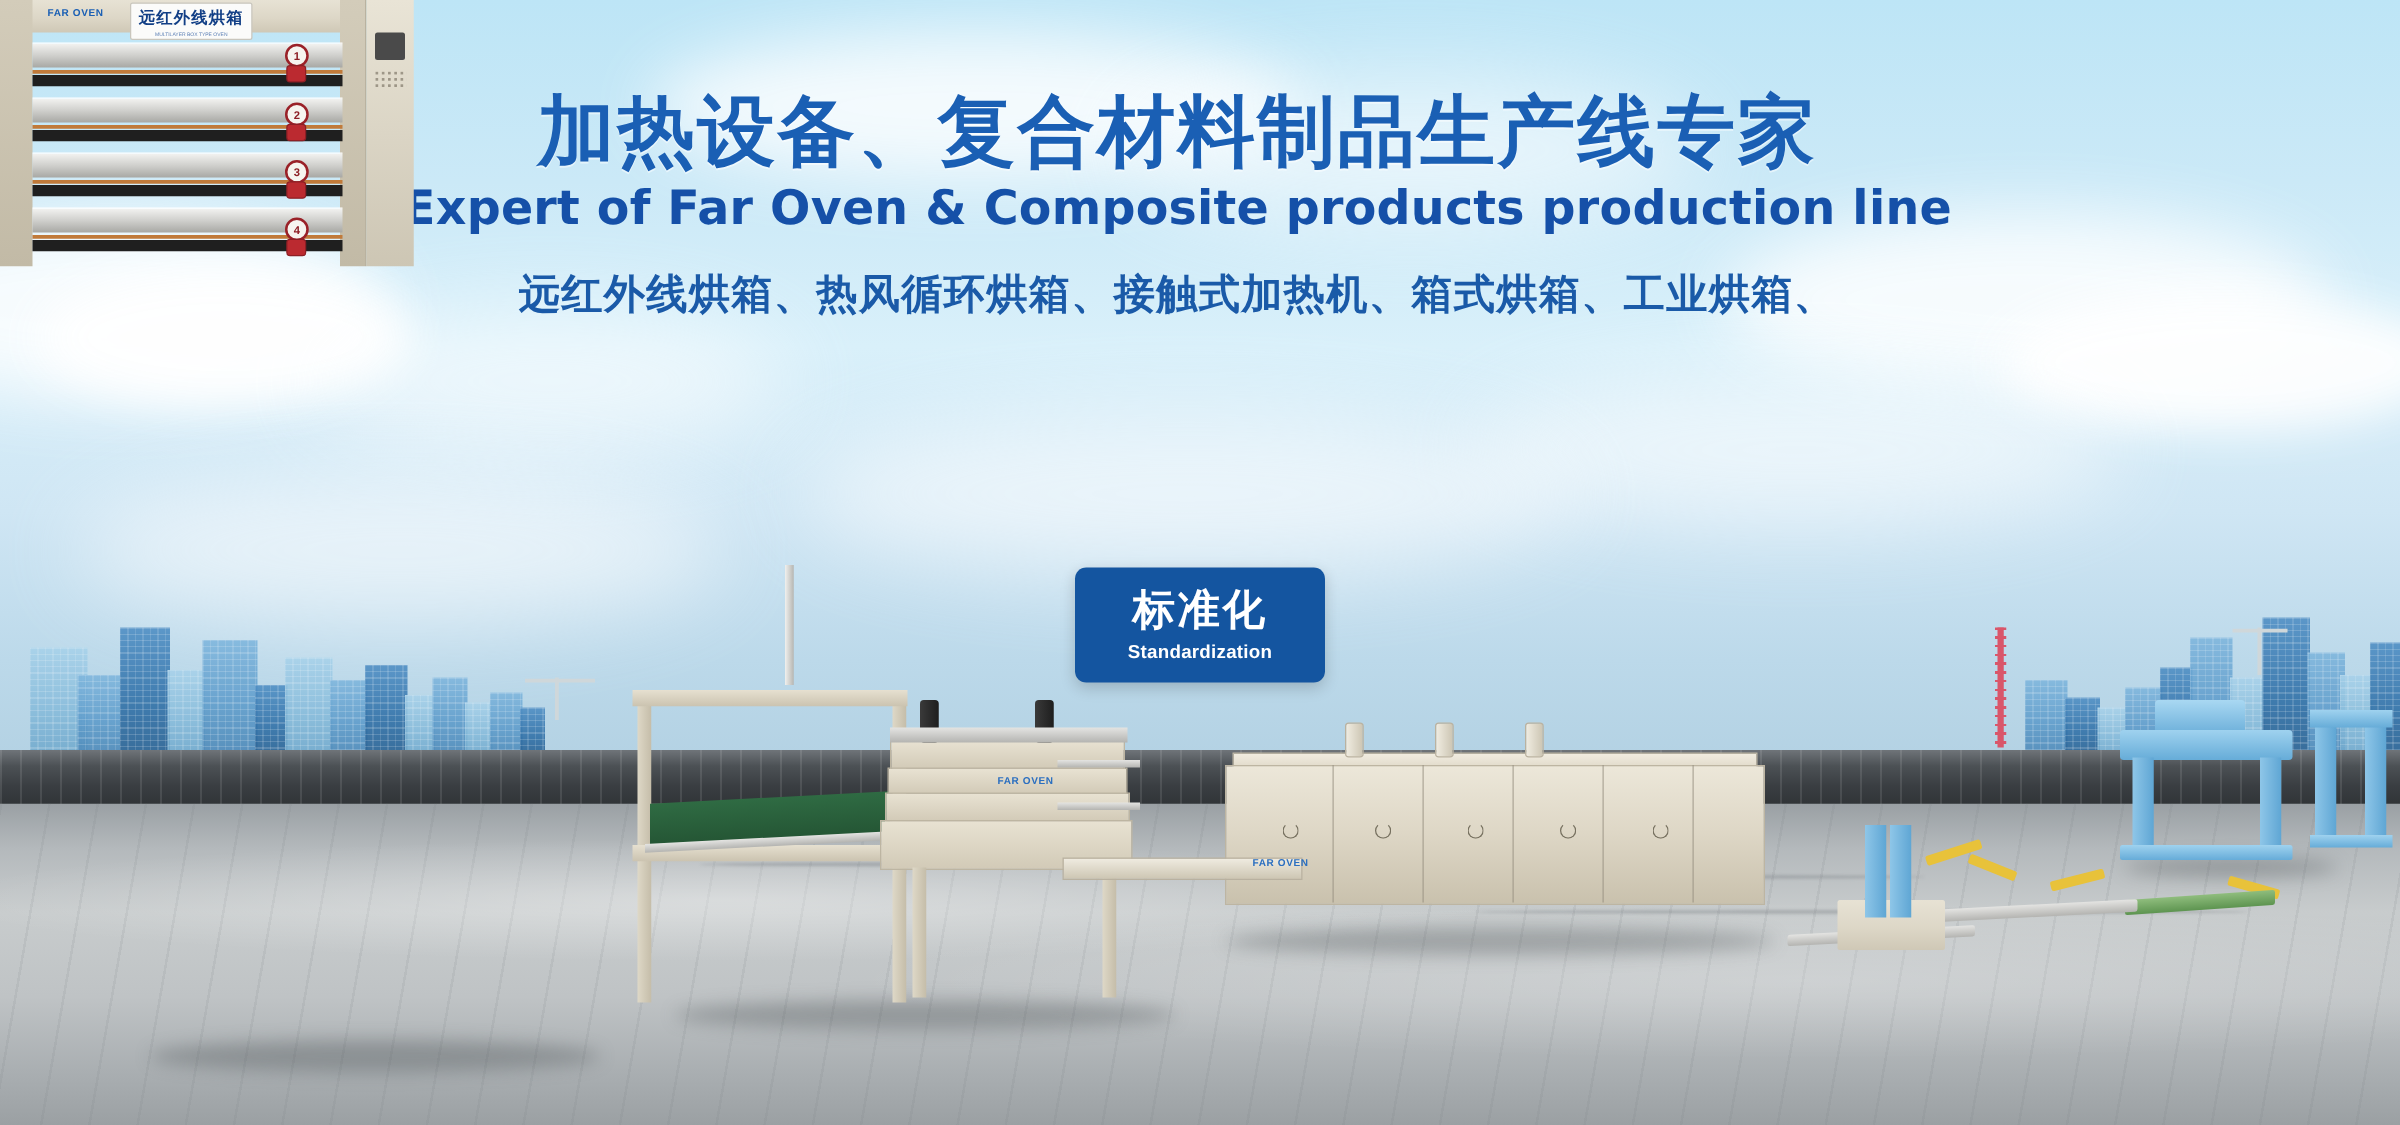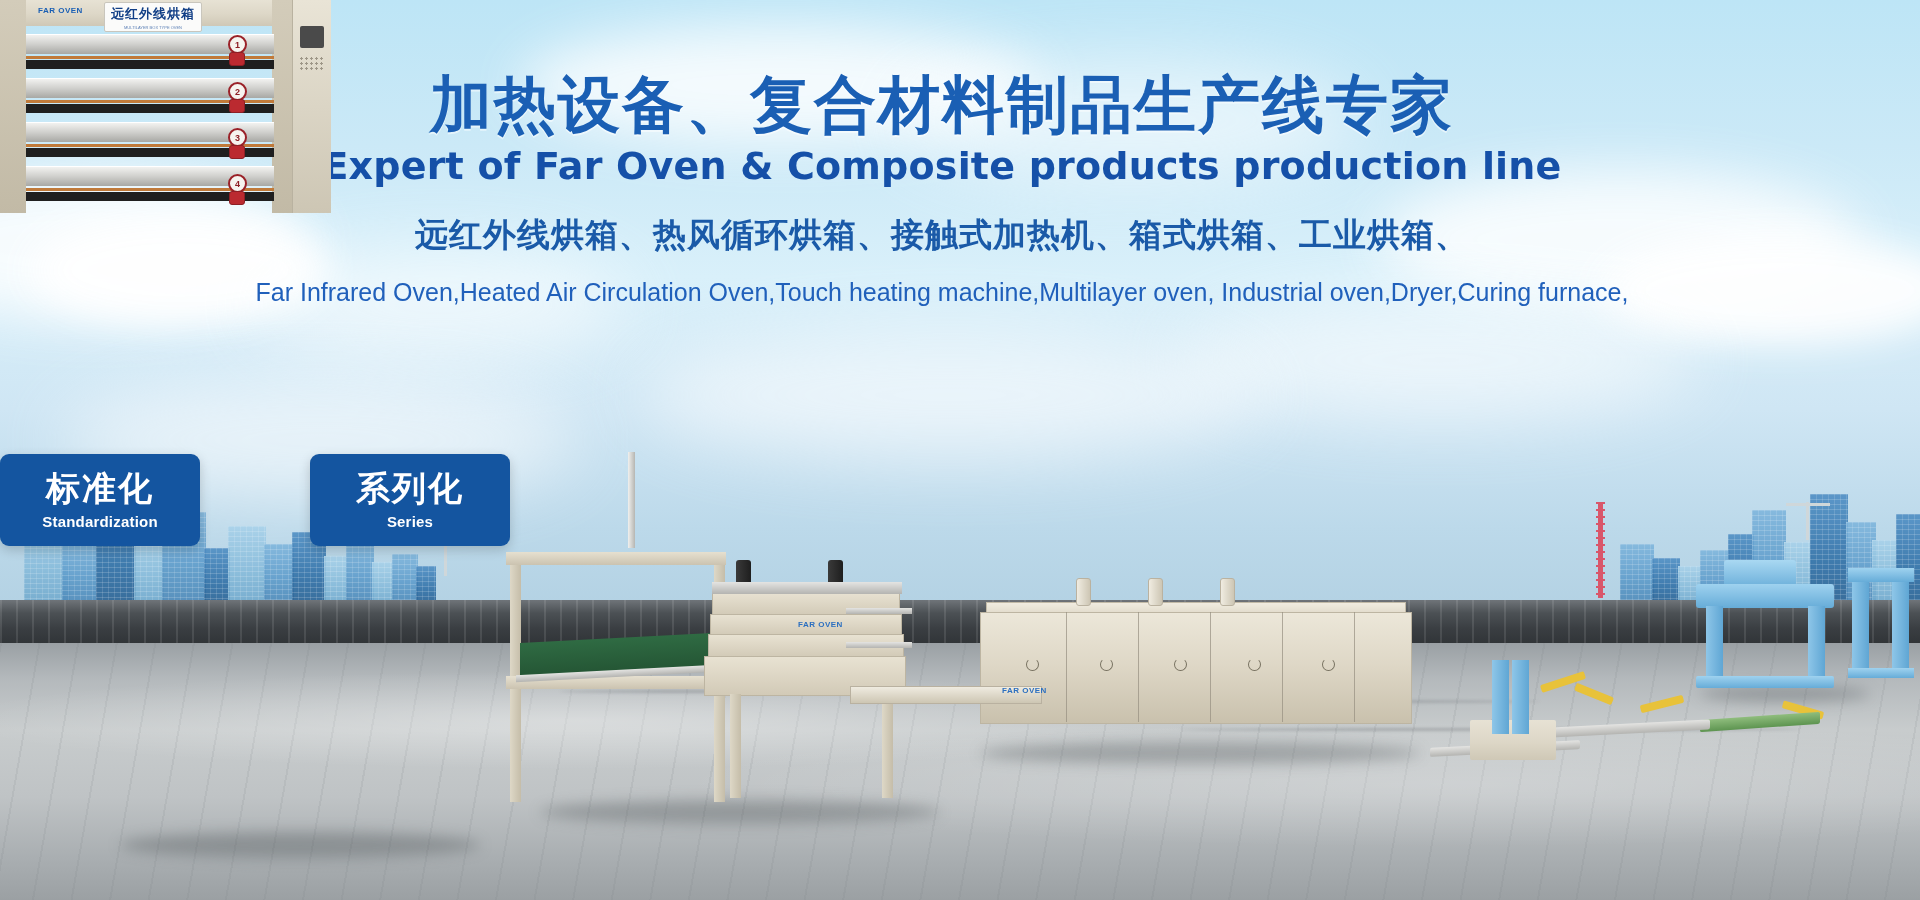--- a/index.html
+++ b/index.html
@@ -53,21 +53,21 @@
       letter-spacing:2px;text-shadow:0 2px 0 rgba(255,255,255,.5);
       font-family:"DejaVu Sans","Liberation Sans",sans-serif;}
   .h2{margin-top:6px;font-size:38px;font-weight:900;color:#1550a8;letter-spacing:.2px;
       font-family:"DejaVu Sans","Liberation Sans",sans-serif;}
   .h3{margin-top:24px;font-size:33px;line-height:1.42;font-weight:800;color:#1a5aa8;letter-spacing:1px;
       font-family:"DejaVu Sans","Liberation Sans",sans-serif;}
   .h4{margin-top:14px;font-size:25px;line-height:1.55;font-weight:500;color:#2060bb;
       font-family:"Liberation Sans","DejaVu Sans",sans-serif;}
 
   
-  .badges{position:absolute;left:0;top:454px;width:1920px;display:flex;gap:110px;}
+  .badges{position:absolute;left:0;top:454px;width:1920px;display:flex;justify-content:center;gap:110px;}
   .badge{width:200px;height:92px;background:#1455a0;border-radius:9px;
          box-shadow:0 4px 12px rgba(0,0,0,.18);
          display:flex;flex-direction:column;align-items:center;justify-content:center;color:#fff;}
   .badge .cn{font-size:34px;font-weight:900;letter-spacing:2px;line-height:1.1;
              font-family:"DejaVu Sans","Liberation Sans",sans-serif;}
   .badge .en{font-size:15px;font-weight:700;margin-top:5px;letter-spacing:.2px;}
   .beige{background:linear-gradient(180deg,#e7e2d4 0%,#ddd7c7 55%,#cfc8b6 100%);}
   .beige-d{background:linear-gradient(180deg,#d3ccba 0%,#c2baa6 100%);}
   .metal{background:linear-gradient(180deg,#f2f2f0 0%,#cfcfcc 50%,#a8a8a4 100%);}
   .shadow{position:absolute;border-radius:50%;background:rgba(70,76,80,.33);filter:blur(7px);}
@@ -184,31 +184,26 @@
   <div>
     <div class="scuff" style="left:980px;top:700px;width:560px;"></div>
     <div class="scuff" style="left:1180px;top:728px;width:620px;"></div>
     <div class="scuff" style="left:560px;top:690px;width:340px;"></div>
   </div>
 
   <div class="copy">
     <div class="h1">加热设备、复合材料制品生产线专家</div>
     <div class="h2">Expert of Far Oven &amp; Composite products production line</div>
     <div class="h3">远红外线烘箱、热风循环烘箱、接触式加热机、箱式烘箱、工业烘箱、</div>
-    <div class="h4">Far Infrared Oven,Heated Air Circulation Oven,Touch heating machine,Multilayer oven, Industrial oven,Dryer,Curing furnace,</div>
   </div>
 
   <div class="badges">
     <div class="badge">
       <div class="cn">标准化</div>
       <div class="en">Standardization</div>
-    </div>
-    <div class="badge">
-      <div class="cn">系列化</div>
-      <div class="en">Series</div>
     </div>
   </div>
 
   <div class="shadow" style="left:120px;top:832px;width:360px;height:26px;"></div>
   <div class="oven1">
     <div class="topbar beige"></div>
     <div class="frameL beige-d"></div>
     <div class="frameR beige-d"></div>
 
     <div class="logo" style="left:38px;top:6px;">FAR OVEN</div>

